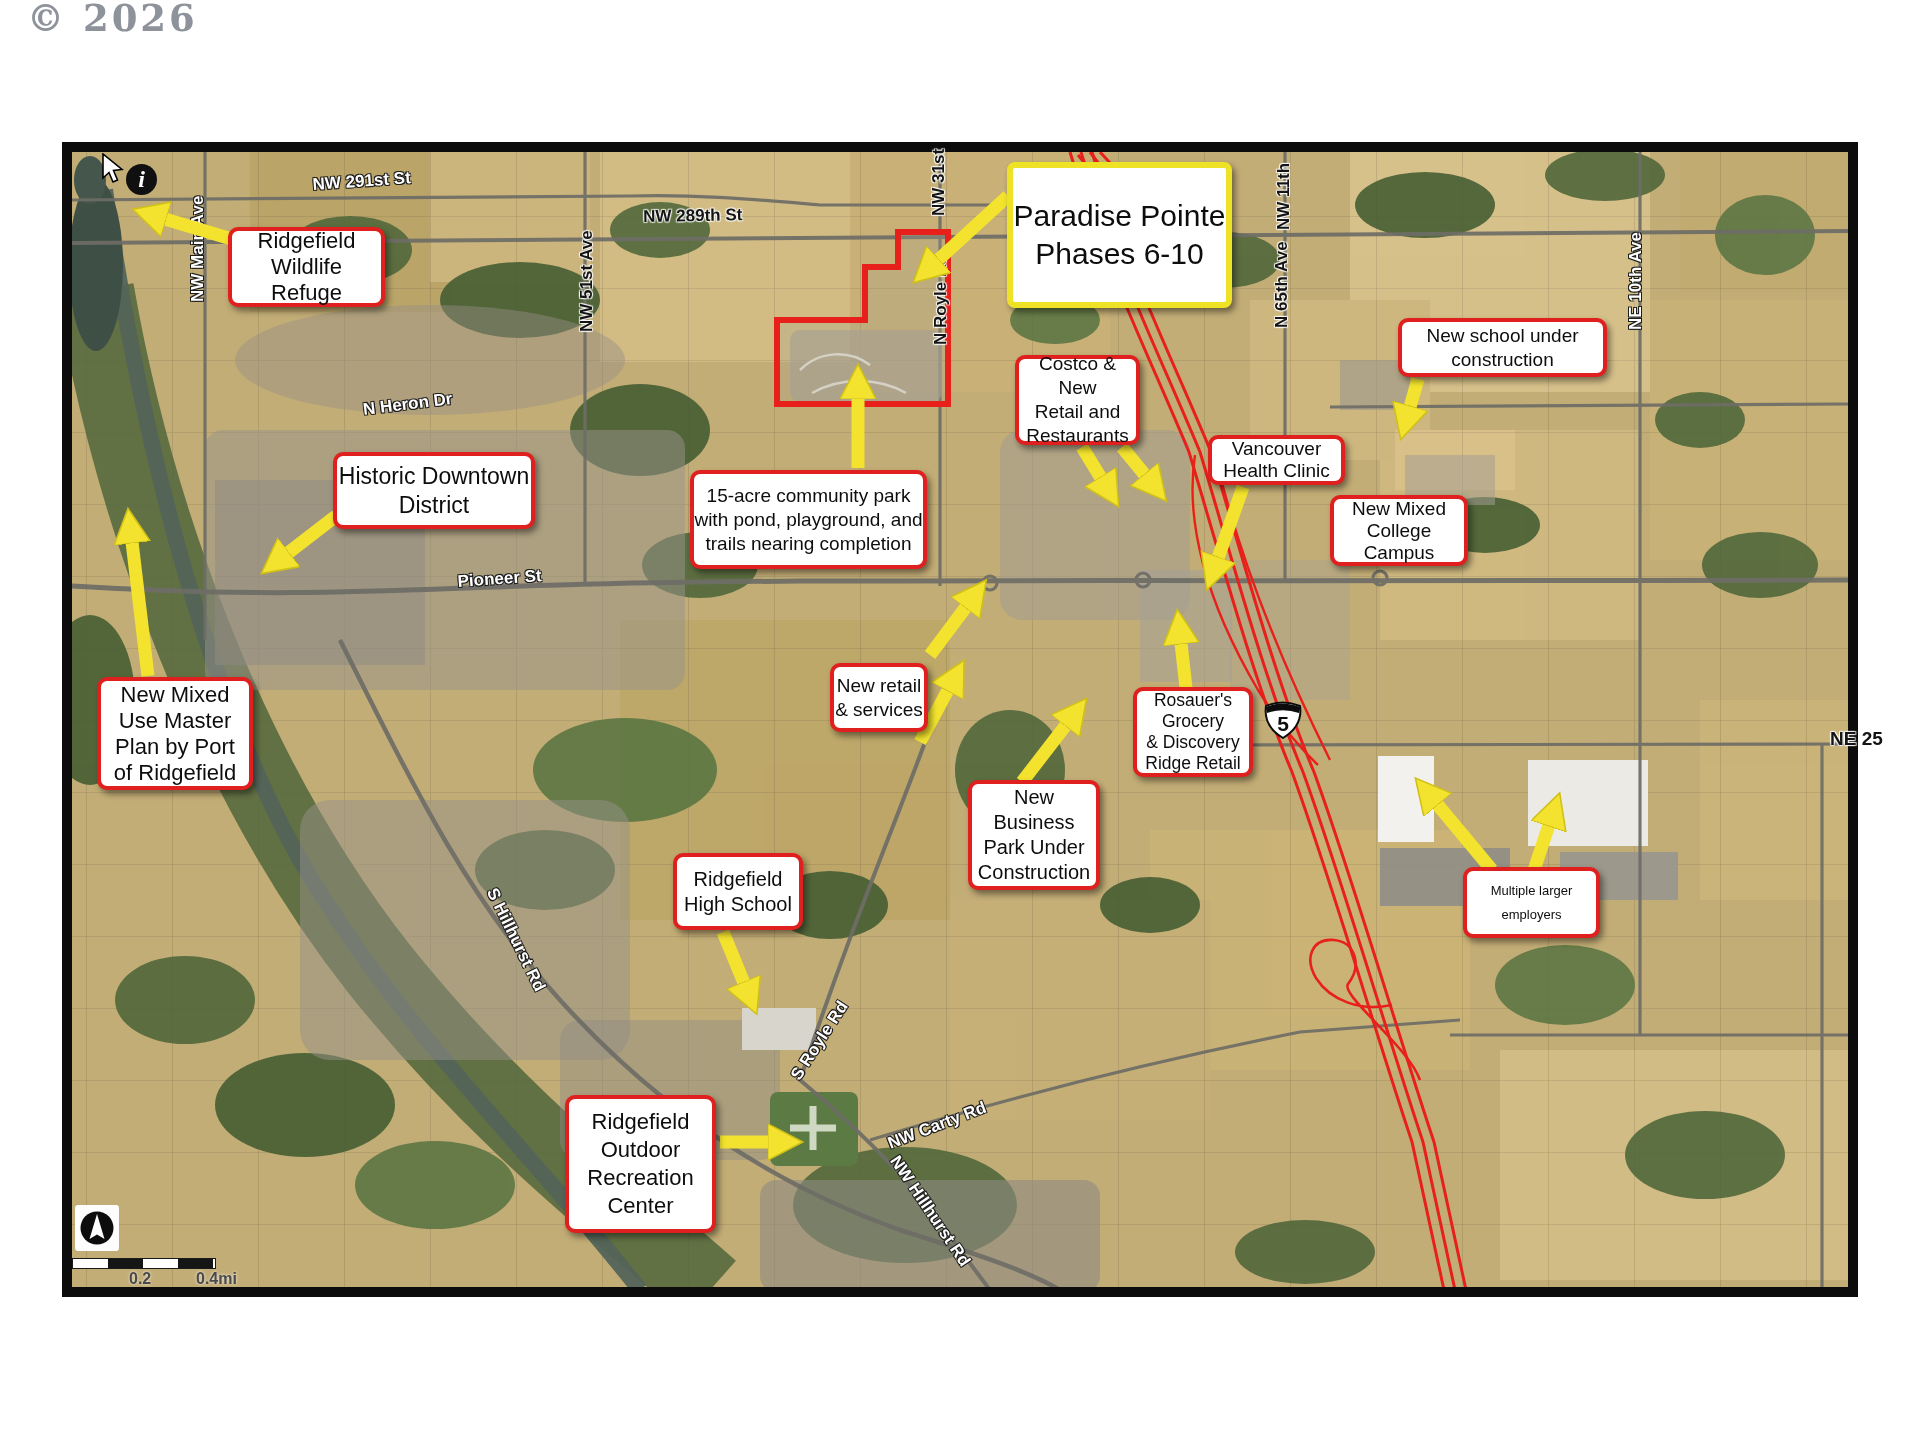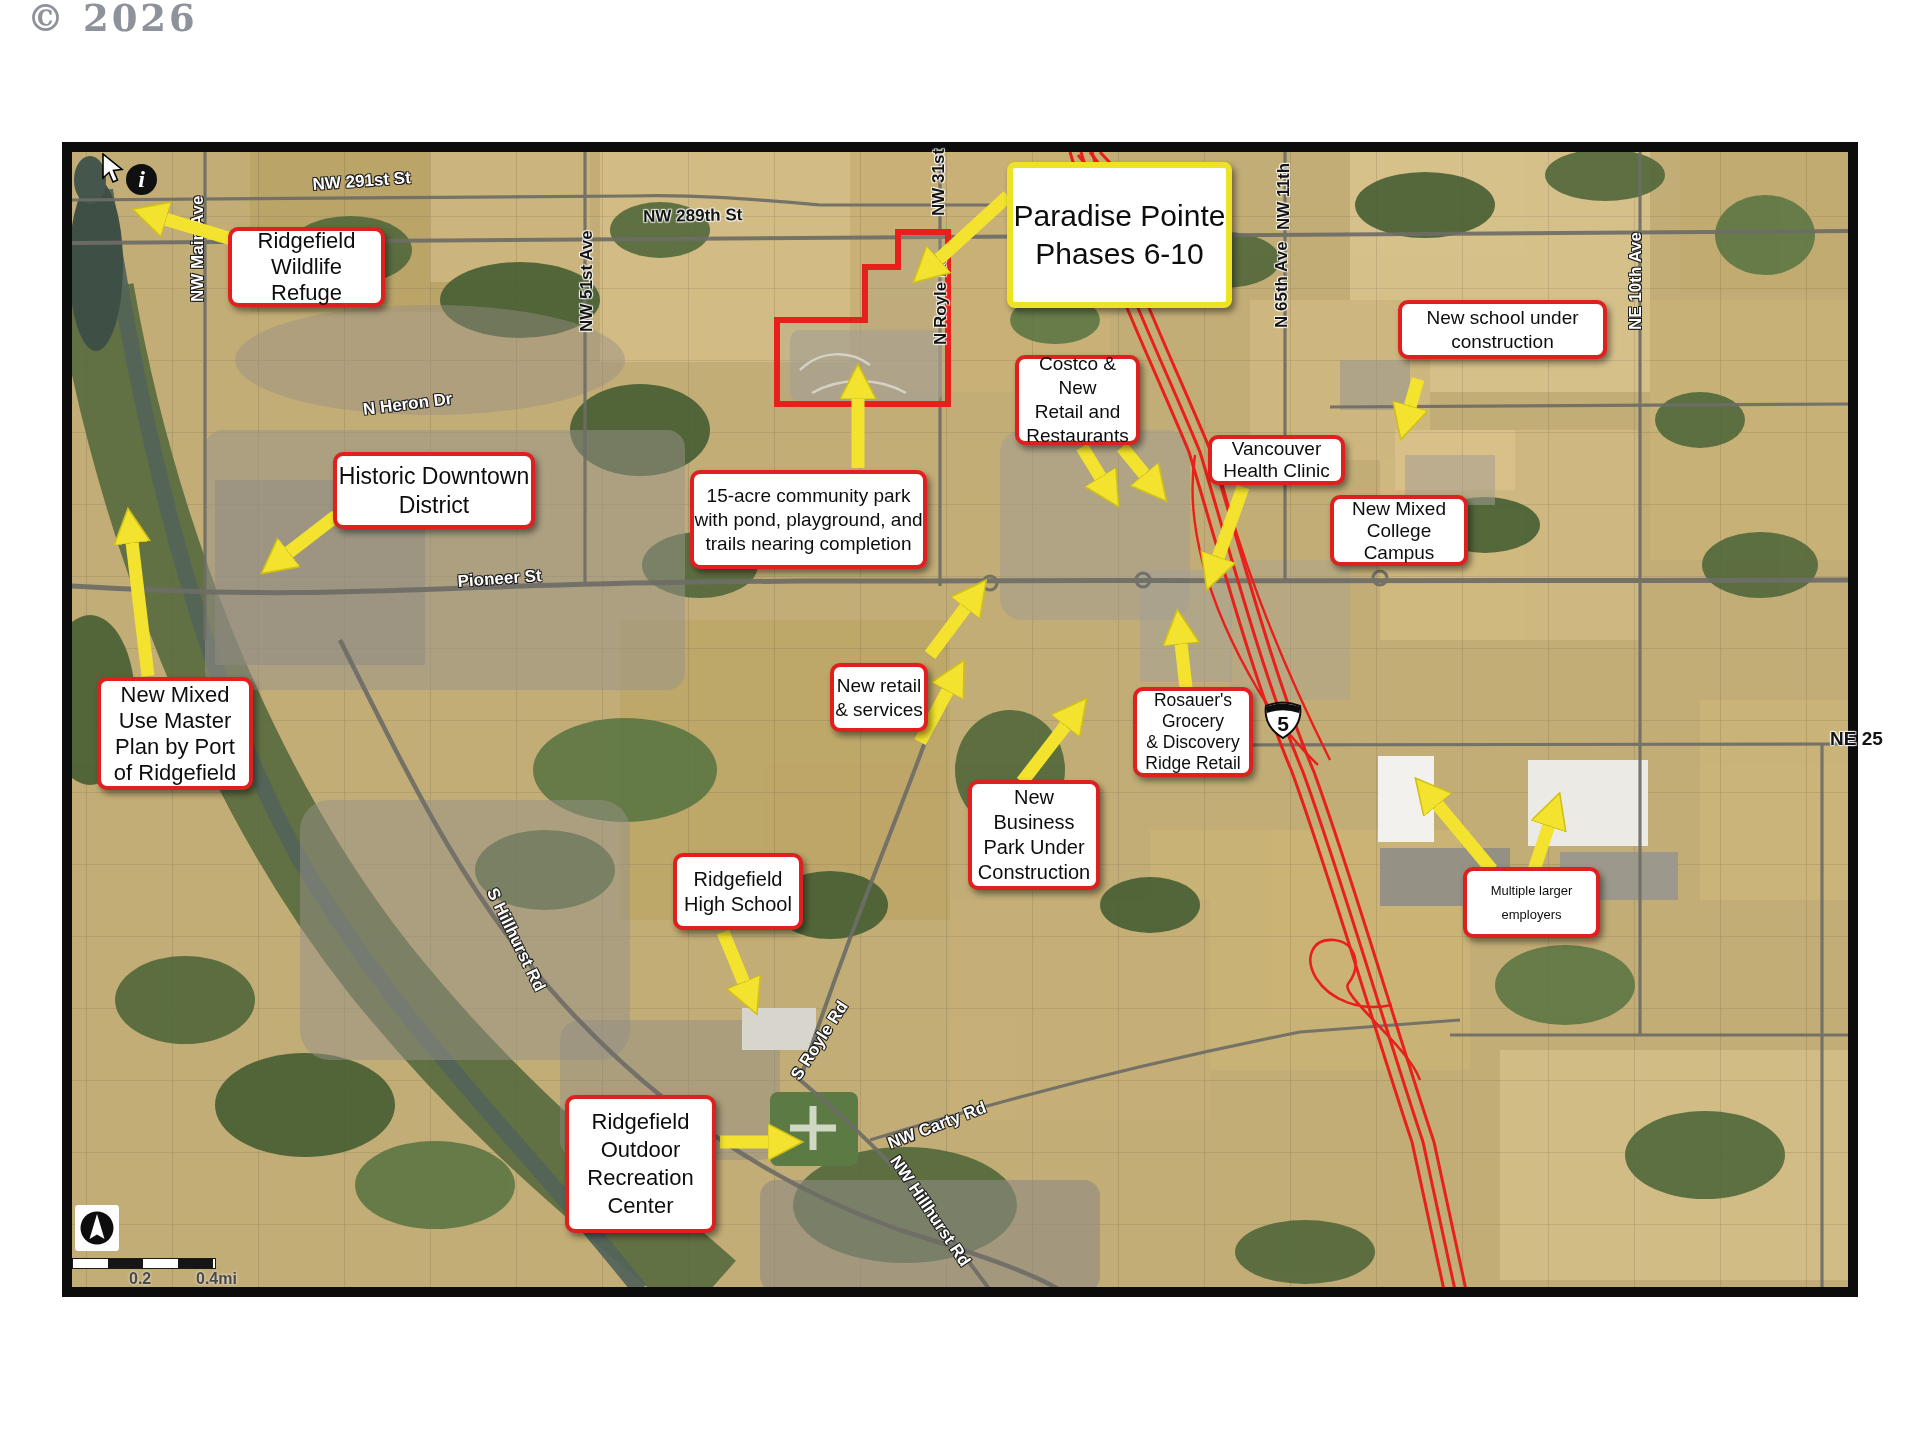--- a/index.html
+++ b/index.html
@@ -252,21 +252,21 @@
     <span>Costco &amp; New
 Retail and
 Restaurants</span>
     </div>
 
   <div class="callout" style="left:1208px;top:435px;width:137px;height:50px;font-size:19px;line-height:22px;">
     <span>Vancouver
 Health Clinic</span>
     </div>
 
-  <div class="callout" style="left:1398px;top:300px;width:209px;height:59px;font-size:19px;line-height:24px;">
+  <div class="callout" style="left:1398px;top:318px;width:209px;height:59px;font-size:19px;line-height:24px;">
     <span>New school under
 construction</span>
     </div>
 
   <div class="callout" style="left:1330px;top:495px;width:138px;height:71px;font-size:19px;line-height:22px;">
     <span>New Mixed
 College
 Campus</span>
     </div>
 

